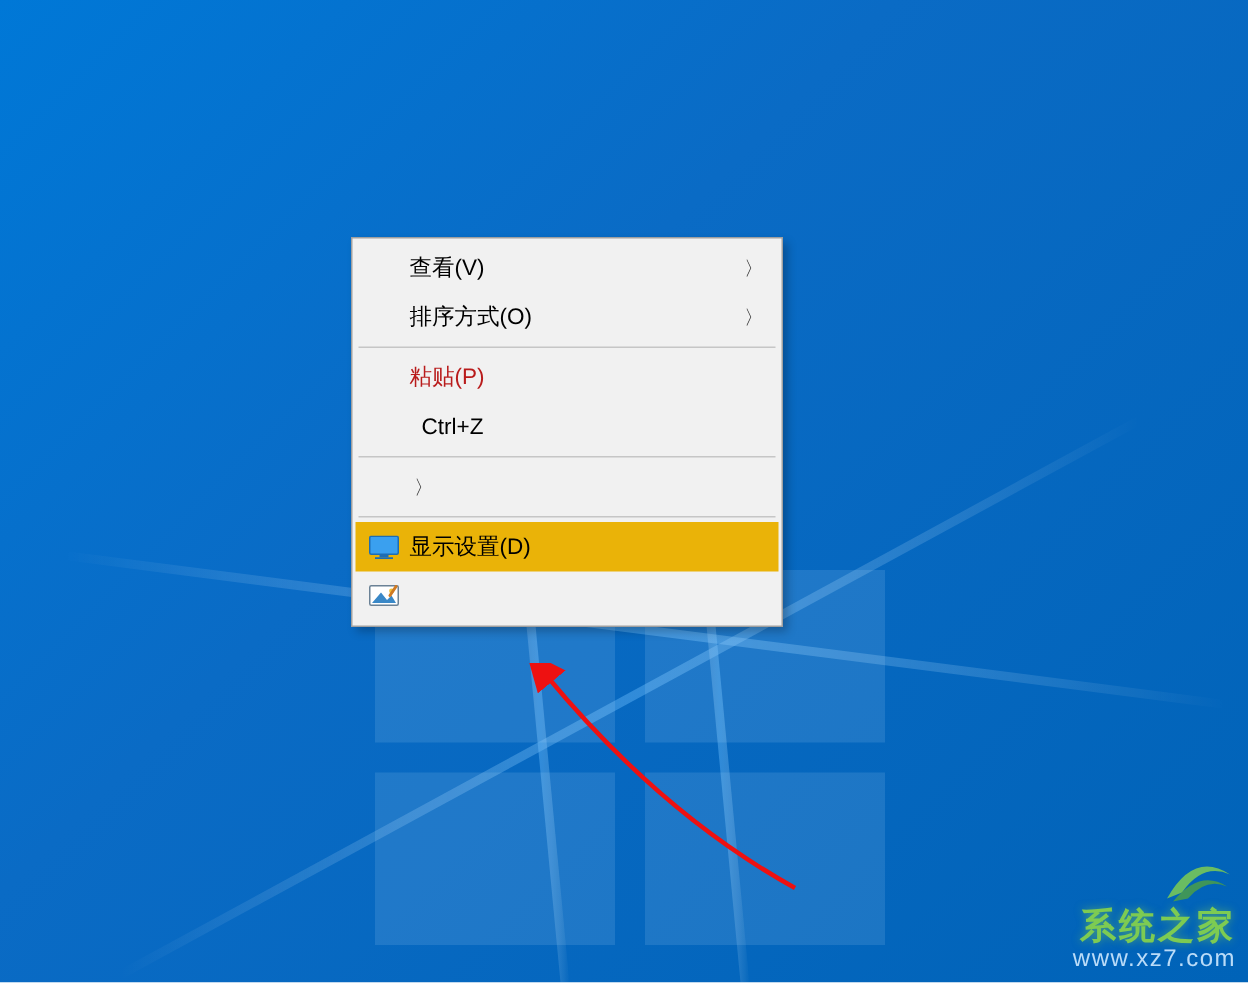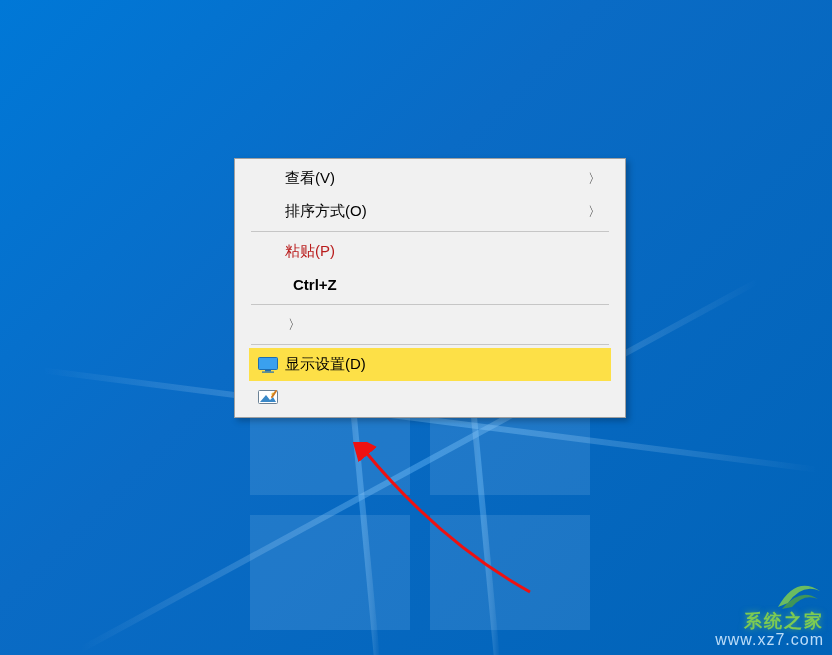--- a/index.html
+++ b/index.html
@@ -22,59 +22,58 @@
       left: 40px;
       top: 270px;
       width: 780px;
       height: 420px;
       pointer-events: none;
     }
     .context-menu {
       position: absolute;
       left: 234px;
       top: 158px;
-      width: 392px;
+      width: 288px;
       background: #f1f1f1;
       border: 1px solid #a0a0a0;
       box-shadow: 3px 3px 6px rgba(0,0,0,0.25);
-      padding: 3px 14px;
+      padding: 3px 2px;
       font-size: 15px;
     }
     .menu-item {
       display: flex;
       align-items: center;
       height: 33px;
       padding: 0 10px 0 8px;
       color: #000;
       cursor: default;
     }
     .menu-item.disabled .mi-label { color: #b91c1c; }
     .menu-item.hovered {
-      background: #fde047;
+      background: #eab308;
       align-items: center;
     }
     .mi-icon {
       width: 22px;
       height: 22px;
       flex: 0 0 22px;
       display: flex;
       align-items: center;
       justify-content: center;
       margin-right: 6px;
     }
     .mi-label {
       flex: 1 1 auto;
       color: #000;
     }
     .mi-shortcut {
       flex: 0 0 auto;
       color: #000;
       margin-left: 8px;
       font-size: 15px;
-      font-weight: bold;
     }
     .mi-chevron {
       flex: 0 0 16px;
       text-align: right;
       font-family: "Segoe UI Symbol", sans-serif;
       font-size: 13px;
       color: #333;
     }
     .separator {
       height: 1px;
@@ -100,21 +99,21 @@
       font-family: sans-serif;
     }
     .wm-swirl {
       width: 52px;
       height: 40px;
       align-self: flex-end;
       margin-bottom: -4px;
     }
     .wm-text1 {
       color: #7dcb52;
-      font-size: 18px;
+      font-size: 24px;
       font-weight: 600;
       letter-spacing: 2px;
       text-shadow: 0 0 6px rgba(125,203,82,0.6);
     }
     .wm-text2 {
       color: #cfe9ff;
       font-size: 16px;
       letter-spacing: 1px;
       opacity: 0.9;
       margin-top: -2px;

